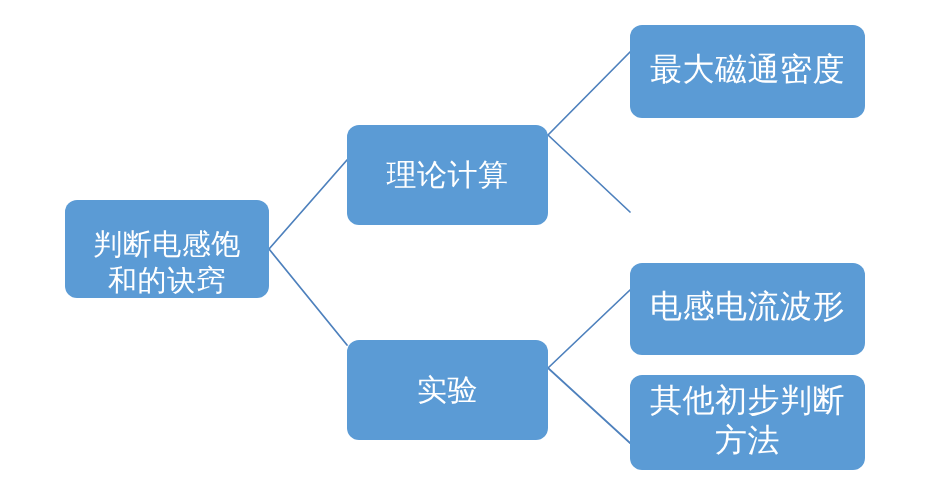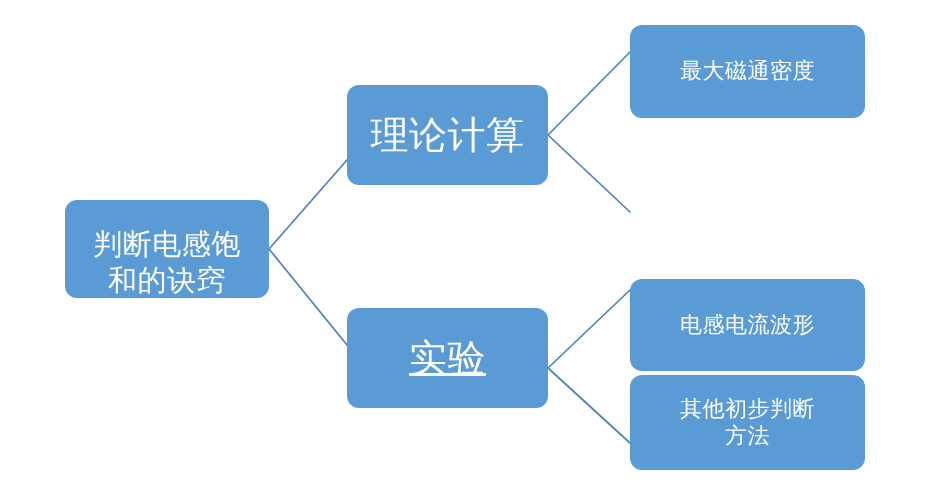--- a/index.html
+++ b/index.html
@@ -43,32 +43,34 @@
     top: 200px;
     width: 204px;
     height: 98px;
     font-size: 29px;
     align-items: flex-end;
   }
   .node-branch {
     left: 347px;
     width: 201px;
     height: 100px;
-    font-size: 38px;
+    font-size: 30px;
+    margin-top: 40px;
   }
   .node-branch.b1 { top: 85px; }
-  .node-branch.b2 { top: 308px; text-decoration: underline; }
+  .node-branch.b2 { top: 300px; }
   .node-leaf {
     left: 630px;
     width: 235px;
-    font-size: 22px;
+    font-size: 32px;
+    font-family: Liberation Mono, monospace;
   }
   .node-leaf.l1 { top: 25px;  height: 93px; }
   .node-leaf.l2 { top: 145px; height: 92px; }
-  .node-leaf.l3 { top: 263px; height: 92px; margin-top: 16px; }
+  .node-leaf.l3 { top: 263px; height: 92px; }
   .node-leaf.l4 { top: 375px; height: 95px; }
   .node-text {
     display: block;
     white-space: pre-line;
   }
 </style>
 </head>
 <body>
 
 <div id="canvas">

